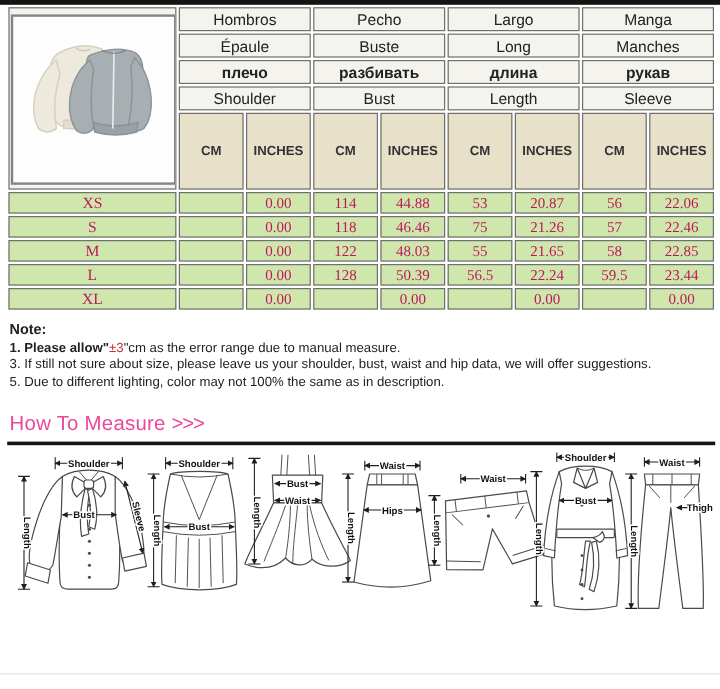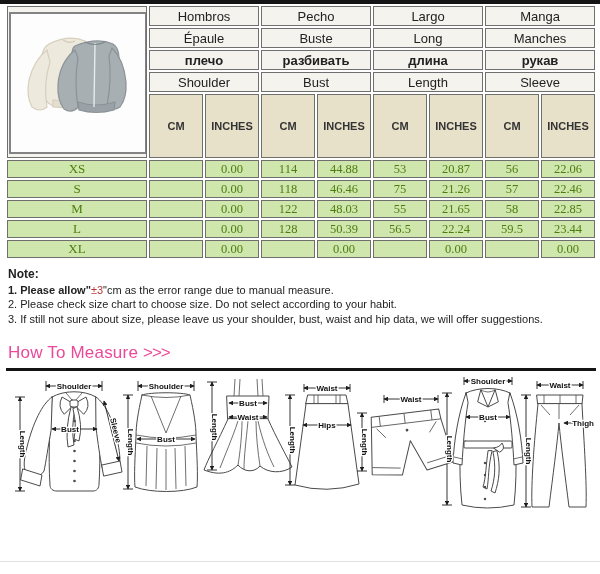--- a/index.html
+++ b/index.html
@@ -15,21 +15,21 @@
   }
   table.size-chart td{
     border:1px solid #6f6f6f;text-align:center;vertical-align:middle;
     padding:0;overflow:hidden;white-space:nowrap;
   }
   td.img-cell{border:none;background:#fff;vertical-align:top;text-align:left;}
   .photo-frame{width:134px;height:138px;border:2px solid #838383;background:#fdfdfd;margin:1px 0 0 1px;}
   tr.hdr td{background:#f4f3ee;height:18px;font-size:13px;color:#222;text-align:center;}
   tr.hdr-bold td{font-weight:700;}
   tr.unit td{background:#e8e1ca;height:62px;font-weight:700;font-size:11px;color:#333;}
-  tr.data td{background:#cfe7ac;height:16px;font-family:"Liberation Serif",serif;font-size:12.5px;color:#4d7c0f;}
+  tr.data td{background:#cfe7ac;height:16px;font-family:"Liberation Serif",serif;font-size:12.5px;color:#be185d;}
   tr.data td.size-cell{font-size:13px;}
   
   .notes{margin:7px 0 0 8px;font-size:11px;line-height:14.5px;color:#222;}
   .note-title{font-weight:700;font-size:12px;margin-bottom:1px;}
   .note-line .b{font-weight:700;}
   .note-line .red{color:#c03434;}
   
   .measure-header{margin:17px 0 0 8px;font-size:17px;font-weight:400;color:#ec4899;letter-spacing:0.2px;}
   .measure-header .chev{letter-spacing:-1px;}
   .rule{height:3px;background:#141414;margin:5px 4px 0 6px;}
@@ -170,22 +170,22 @@
     <td>0.00</td>
     <td></td>
     <td>0.00</td>
   </tr>
 </tbody>
   </table>
 
 <div class="notes">
   <div class="note-title">Note:</div>
   <div class="note-line"><span class="b">1. Please allow"</span><span class="red">±3</span><span>"cm as the error range due to manual measure.</span></div>
-  <div class="note-line">2. Please check size chart to choose size. Do not select according to your habit.</div>
   <div class="note-line">3. If still not sure about size, please leave us your shoulder, bust, waist and hip data, we will offer suggestions.</div>
+  <div class="note-line">5. Due to different lighting,  color may not 100% the same as in description.</div>
 </div>
 
 <div class="measure-header">
   <span>How To Measure</span>
   <span class="chev">&gt;&gt;&gt;</span>
 </div>
 <div class="rule"></div>
 
 <svg class="diagrams" width="588" height="162" viewBox="0 0 588 162">
   <defs>

